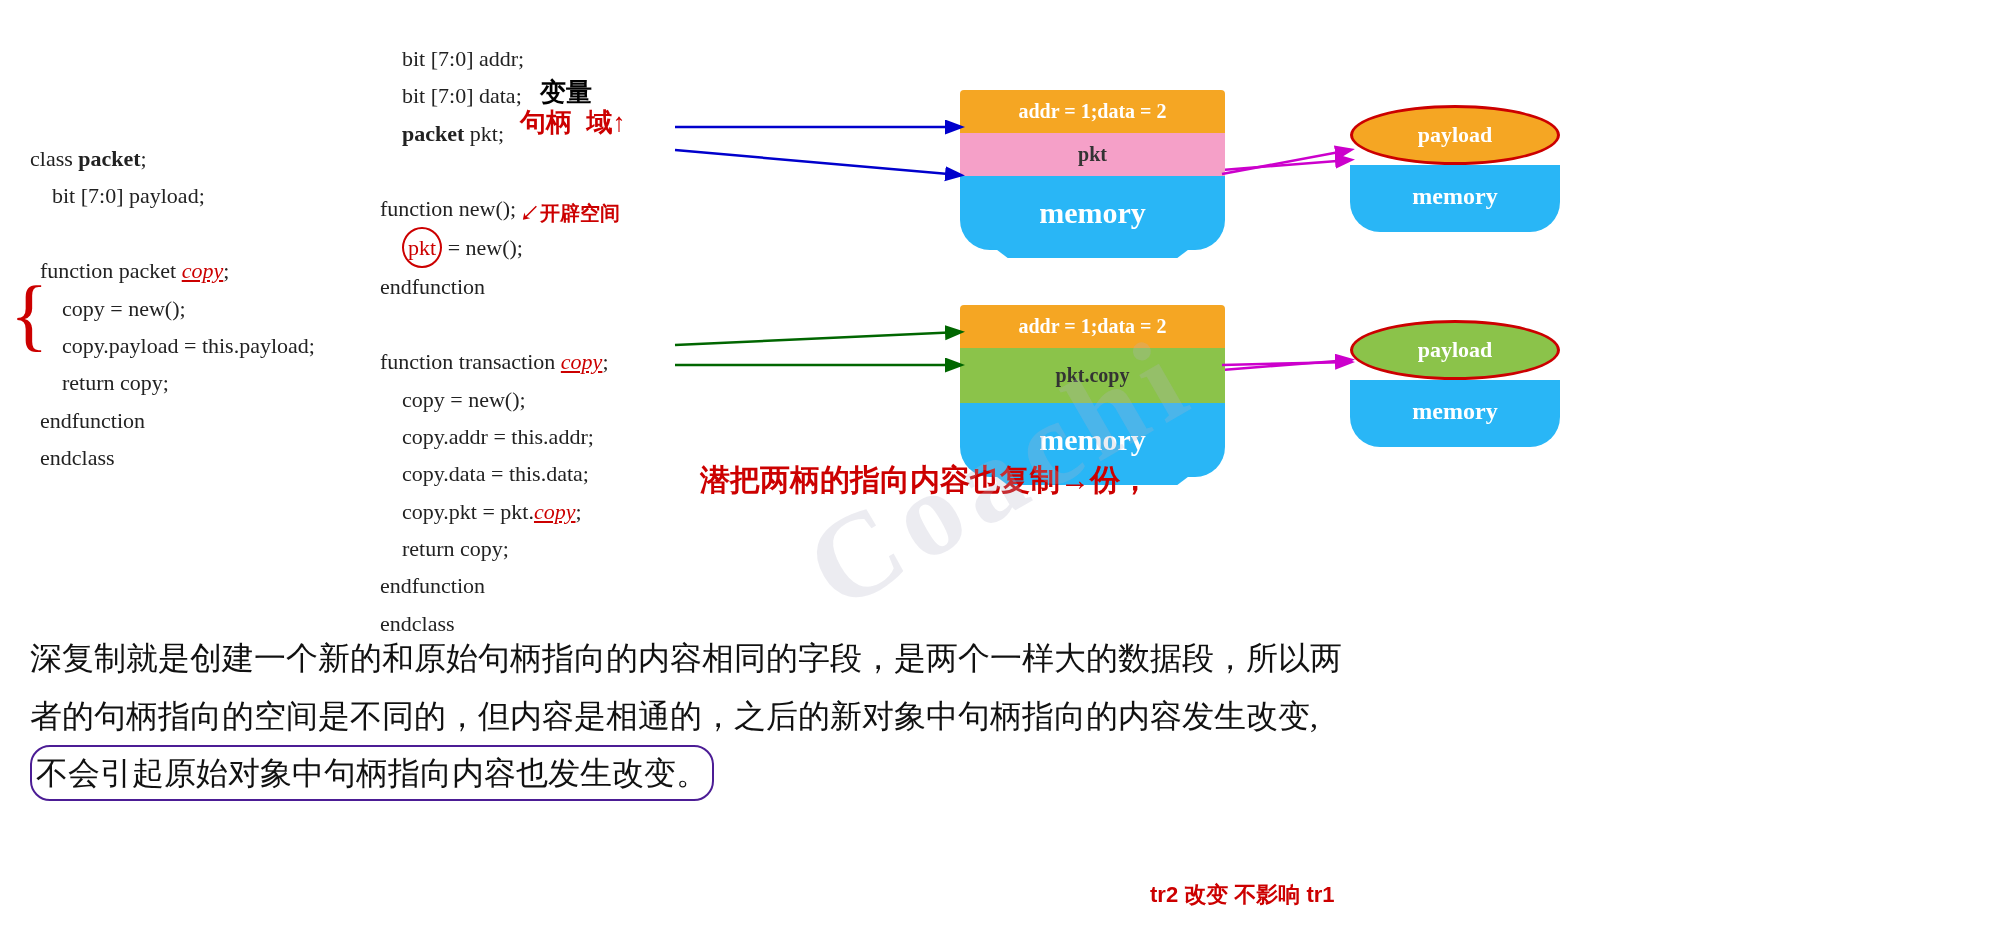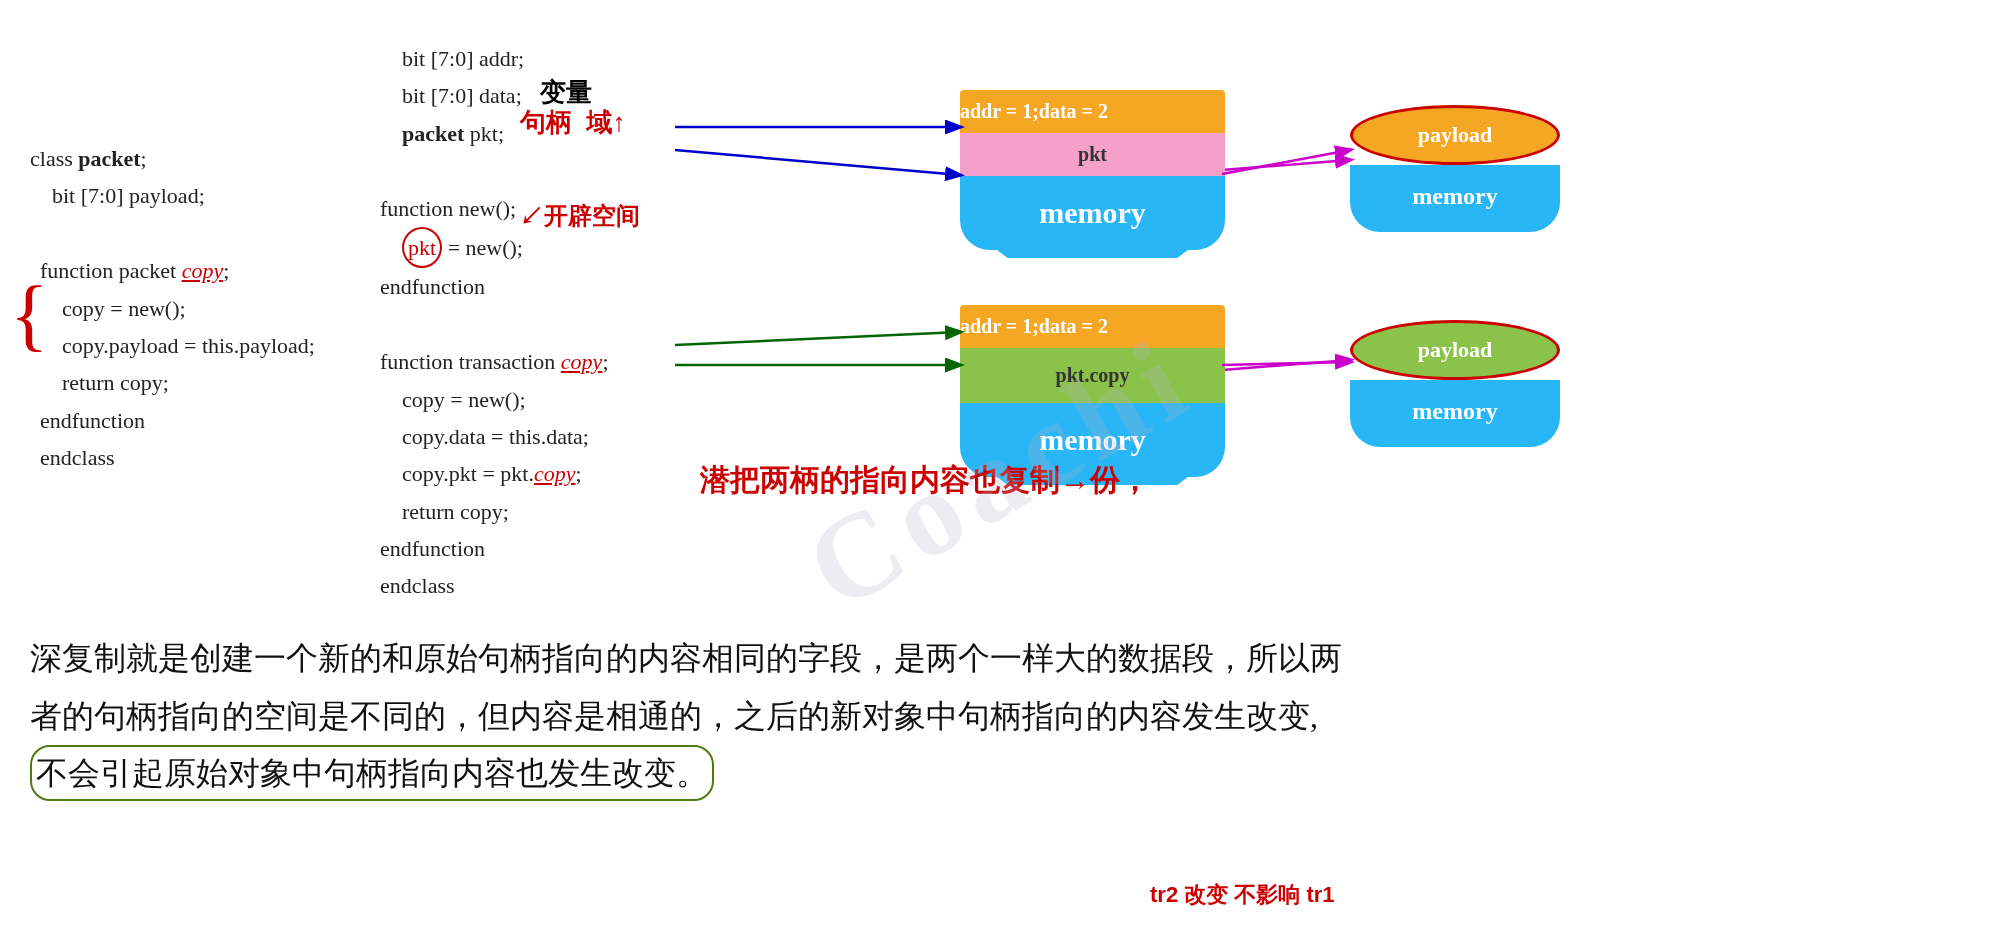--- a/index.html
+++ b/index.html
@@ -124,21 +124,21 @@
       left: 0;
       top: 240px;
       width: 260px;
     }
 
     .addr-bar {
       background: #f5a623;
       color: white;
       font-size: 20px;
       font-weight: bold;
-      text-align: left;
+      text-align: center;
       padding: 10px 0;
       border-radius: 4px 4px 0 0;
     }
     .pkt-bar {
       background: #f5a0c8;
       color: #333;
       font-size: 20px;
       font-weight: bold;
       text-align: center;
       padding: 10px 0;
@@ -256,21 +256,21 @@
       font-family: 'Comic Sans MS', cursive, sans-serif;
       font-size: 26px;
       font-weight: bold;
     }
     .hw-top-right-3 {
       position: absolute;
       left: 520px;
       top: 200px;
       color: #cc0000;
       font-family: 'Comic Sans MS', cursive, sans-serif;
-      font-size: 24px;
+      font-size: 20px;
       font-weight: bold;
     }
   </style>
 </head>
 <body>
 
 <div class="main-container">
 
   <div class="watermark">
     <span class="watermark-text">Coachi</span>
@@ -295,20 +295,21 @@
     <div>&nbsp;&nbsp;&nbsp;&nbsp;bit [7:0] addr;</div>
     <div>&nbsp;&nbsp;&nbsp;&nbsp;bit [7:0] data;</div>
     <div>&nbsp;&nbsp;&nbsp;&nbsp;<strong>packet</strong> pkt;</div>
     <br>
     <div>function new();</div>
     <div>&nbsp;&nbsp;&nbsp;&nbsp;<span class="circle-red">pkt</span> = new();</div>
     <div>endfunction</div>
     <br>
     <div>function transaction <span class="italic-red">copy</span>;</div>
     <div>&nbsp;&nbsp;&nbsp;&nbsp;copy = new();</div>
+    <div>&nbsp;&nbsp;&nbsp;&nbsp;copy.addr = this.addr;</div>
     <div>&nbsp;&nbsp;&nbsp;&nbsp;copy.data = this.data;</div>
     <div>&nbsp;&nbsp;&nbsp;&nbsp;copy.pkt = pkt.<span class="italic-red">copy</span>;</div>
     <div>&nbsp;&nbsp;&nbsp;&nbsp;return copy;</div>
     <div>endfunction</div>
     <div>endclass</div>
   </div>
 
   <div class="hw-top-right-1">变量</div>
   <div class="hw-top-right-2">句柄&nbsp;&nbsp;域↑</div>
   <div class="hw-top-right-3">↙开辟空间</div>
@@ -382,17 +383,17 @@
   </div>
 
   <div class="hw-bottom-1">潜把两柄的指向内容也复制→份，</div>
 
   <div class="hw-bottom-2">tr2 改变 不影响 tr1</div>
 
   <div class="bottom-text">
     <div>深复制就是创建一个新的和原始句柄指向的内容相同的字段，是两个一样大的数据段，所以两</div>
     <div>者的句柄指向的空间是不同的，但内容是相通的，之后的新对象中句柄指向的内容发生改变,</div>
     <div>
-      <span style="display:inline; border:2px solid #4d7c0f; border-radius:20px; padding:8px 4px;">不会引起原始对象中句柄指向内容也发生改变。</span>
+      <span style="display:inline; border:2px solid #4c1d95; border-radius:20px; padding:8px 4px;">不会引起原始对象中句柄指向内容也发生改变。</span>
     </div>
   </div>
 
 </div>
 
 </body></html>

